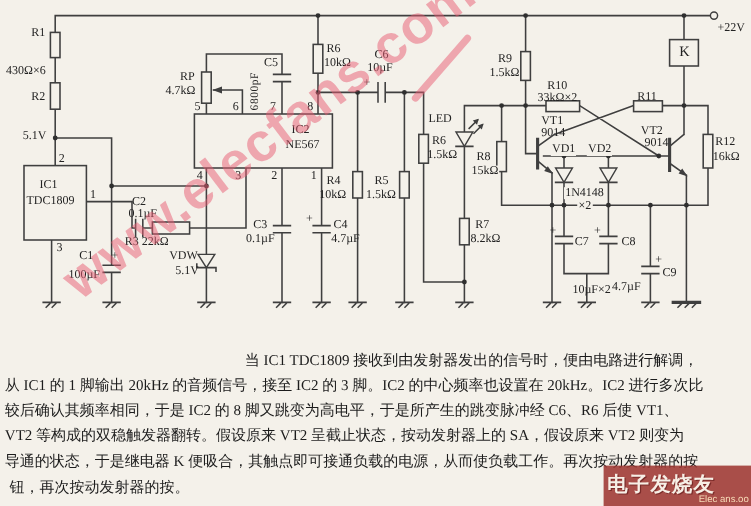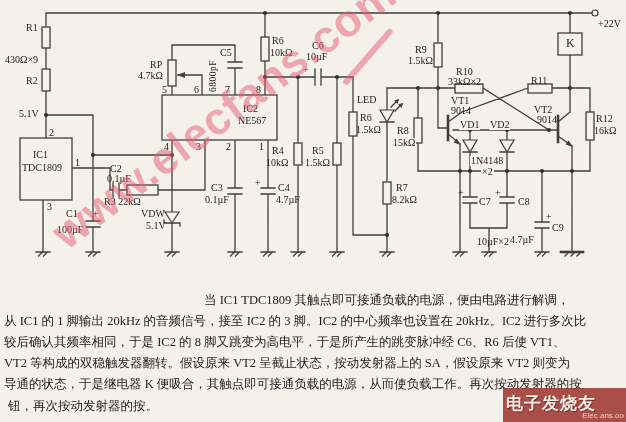--- a/index.html
+++ b/index.html
@@ -159,21 +159,21 @@
         <use href="#gnd" x="337" y="252"></use>
           <use href="#gnd" x="387" y="252"></use>
         <use href="#gnd" x="460" y="252"></use>
           <use href="#gnd" x="489" y="252"></use>
         <use href="#gnd" x="542" y="252"></use>
           <use href="#gndw" x="572" y="252"></use>
       </g>
     </svg>
 
     <span class="lbl" style="left:26px;top:23px">R1</span>
-    <span class="lbl" style="left:5px;top:55px">430Ω×9</span>
+    <span class="lbl" style="left:5px;top:55px">430Ω×6</span>
     <span class="lbl" style="left:26px;top:76px">R2</span>
     <span class="lbl" style="left:19px;top:109px">5.1V</span>
     <span class="lbl" style="left:33px;top:150px">IC1</span>
     <span class="lbl" style="left:22px;top:163px">TDC1809</span>
     <span class="lbl" style="left:49px;top:128px">2</span>
     <span class="lbl" style="left:75px;top:158px">1</span>
     <span class="lbl" style="left:47px;top:202px">3</span>
     <span class="lbl" style="left:66px;top:209px">C1</span>
     <span class="lbl" style="left:57px;top:225px">100µF</span>
     <span class="lbl" style="left:93px;top:209px">+</span>
@@ -241,21 +241,21 @@
     <span class="lbl" style="left:596px;top:114px">R12</span>
     <span class="lbl" style="left:594px;top:126px">16kΩ</span>
     <span class="lbl" style="left:566px;top:38px;font-size:12px">K</span>
     <span class="lbl" style="left:598px;top:19px">+22V</span>
 
     <div class="wm-diag">www.elecfans.com</div>
     <div class="wm-stroke"></div>
   </div>
 
   <div>
-    <div class="desc-line" style="left:204px;top:293px">当 IC1 TDC1809 其触点即可接通负载的电源，便由电路进行解调，</div>
+    <div class="desc-line" style="left:204px;top:293px">当 IC1 TDC1809 接收到由发射器发出的信号时，便由电路进行解调，</div>
     <div class="desc-line" style="left:4px;top:314px">从 IC1 的 1 脚输出 20kHz 的音频信号，接至 IC2 的 3 脚。IC2 的中心频率也设置在 20kHz。IC2 进行多次比</div>
     <div class="desc-line" style="left:4px;top:335px">较后确认其频率相同，于是 IC2 的 8 脚又跳变为高电平，于是所产生的跳变脉冲经 C6、R6 后使 VT1、</div>
     <div class="desc-line" style="left:4px;top:356px">VT2 等构成的双稳触发器翻转。假设原来 VT2 呈截止状态，按动发射器上的 SA，假设原来 VT2 则变为</div>
     <div class="desc-line" style="left:4px;top:377px">导通的状态，于是继电器 K 便吸合，其触点即可接通负载的电源，从而使负载工作。再次按动发射器的按</div>
     <div class="desc-line" style="left:8px;top:399px">钮，再次按动发射器的按。</div>
   </div>
 
   <div class="badge">
     <div class="badge-main">电子发烧友</div>
     <div class="badge-sub">Elec ans.oo</div>

